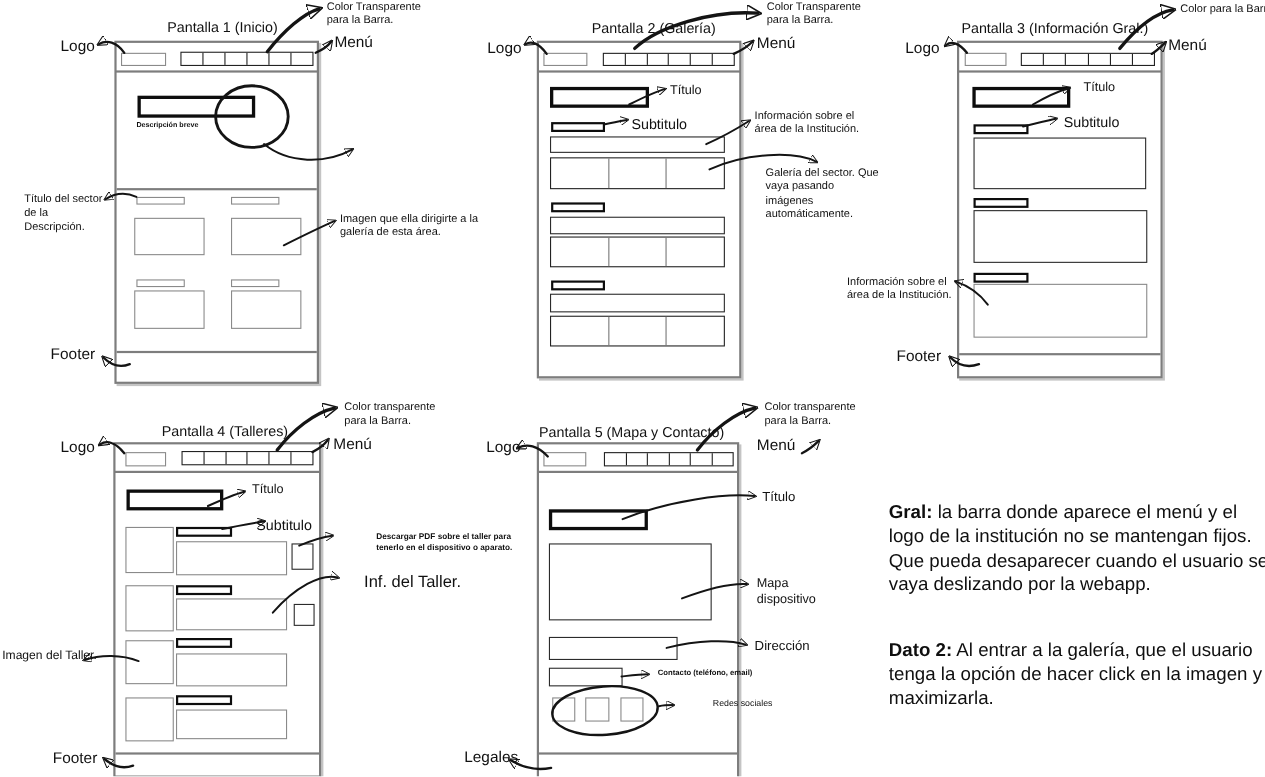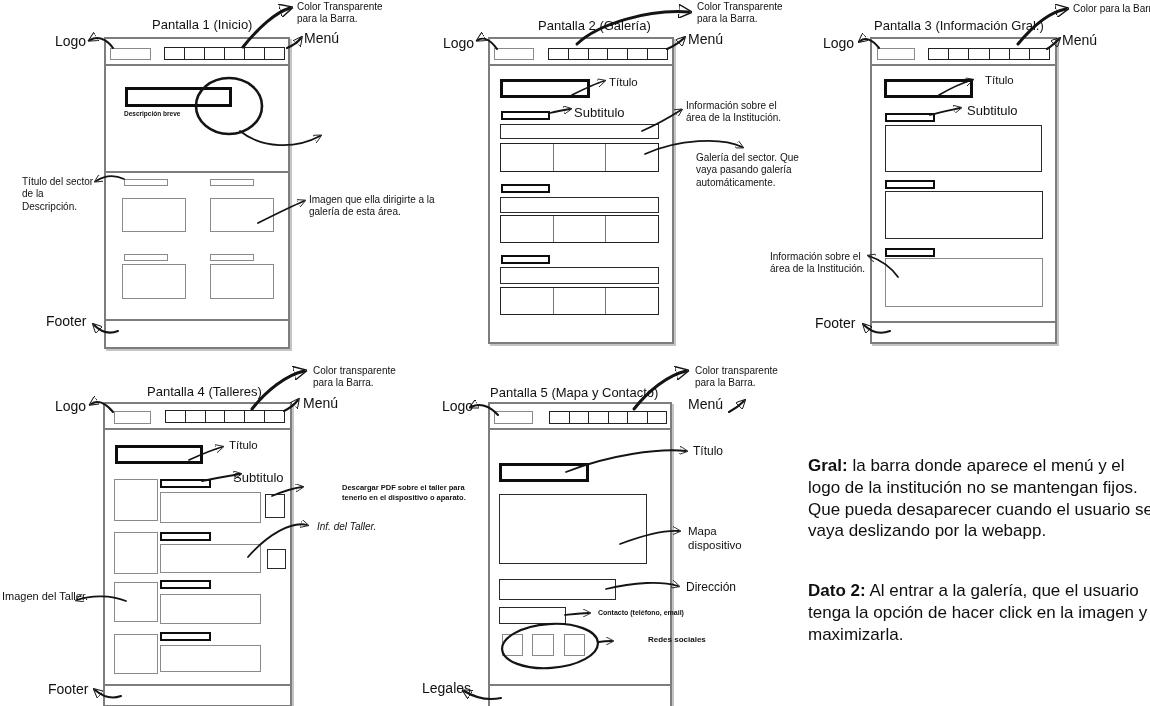--- a/index.html
+++ b/index.html
@@ -72,21 +72,21 @@
     <div class="hline" style="top:280px;"></div>
   </div>
 
   <div class="lbl t13" style="left:538px;top:18px;">Pantalla 2 (Galería)</div>
   <div class="lbl t14" style="left:443px;top:35px;">Logo</div>
   <div class="lbl t14" style="left:688px;top:31px;">Menú</div>
   <div class="lbl note10" style="left:697px;top:1px;width:100px;">Color Transparente para la Barra.</div>
   <div class="lbl t11" style="left:609px;top:76px;">Título</div>
   <div class="lbl sub7" style="left:574px;top:105px;">Subtitulo</div>
   <div class="lbl note10" style="left:686px;top:100px;width:112px;">Información sobre el área de la Institución.</div>
-  <div class="lbl note10" style="left:696px;top:152px;width:108px;">Galería del sector. Que vaya pasando galería automáticamente.</div>
+  <div class="lbl note10" style="left:696px;top:152px;width:108px;">Galería del sector. Que vaya pasando imágenes automáticamente.</div>
 
   <div class="frame" style="left:488px;top:37px;width:182px;height:303px;">
     <div class="bar" style="height:28px;"></div>
     <div class="gbox" style="left:4px;top:9px;width:40px;height:12px;"></div>
     <div class="menu" style="left:58px;top:9px;width:120px;height:12px;">
         <div></div>
         <div></div>
         <div></div>
         <div></div>
         <div></div>
@@ -146,21 +146,21 @@
     <div class="hline" style="top:282px;"></div>
   </div>
 
   <div class="lbl t13" style="left:147px;top:384px;">Pantalla 4 (Talleres)</div>
   <div class="lbl t14" style="left:55px;top:398px;">Logo</div>
   <div class="lbl t14" style="left:303px;top:395px;">Menú</div>
   <div class="lbl note10" style="left:313px;top:365px;width:95px;">Color transparente para la Barra.</div>
   <div class="lbl t11" style="left:229px;top:439px;">Título</div>
   <div class="lbl sub7" style="left:233px;top:470px;">Subtitulo</div>
   <div class="lbl note8b" style="left:310px;top:483px;width:124px;">Descargar PDF sobre el taller para tenerlo en el dispositivo o aparato.</div>
-  <div class="lbl" style="left:317px;top:521px;font-size:10px;font-style:italic;">Inf. del Taller.</div>
+  <div class="lbl" style="left:331px;top:521px;font-size:15px;">Inf. del Taller.</div>
   <div class="lbl" style="left:2px;top:590px;font-size:11px;">Imagen del Taller.</div>
   <div class="lbl t14" style="left:48px;top:681px;">Footer</div>
 
   <div class="frame" style="left:103px;top:402px;width:185px;height:301px;">
     <div class="bar" style="height:27px;"></div>
     <div class="gbox" style="left:9px;top:7px;width:37px;height:13px;"></div>
     <div class="menu" style="left:60px;top:6px;width:120px;height:13px;">
         <div></div>
         <div></div>
         <div></div>
@@ -192,21 +192,21 @@
   </div>
 
   <div class="lbl t13" style="left:490px;top:385px;">Pantalla 5 (Mapa y Contacto)</div>
   <div class="lbl t14" style="left:442px;top:398px;">Logo</div>
   <div class="lbl t14" style="left:688px;top:396px;">Menú</div>
   <div class="lbl note10" style="left:695px;top:365px;width:92px;">Color transparente para la Barra.</div>
   <div class="lbl" style="left:693px;top:444px;font-size:12px;">Título</div>
   <div class="lbl" style="left:688px;top:525px;width:70px;font-size:11.5px;">Mapa dispositivo</div>
   <div class="lbl" style="left:686px;top:580px;font-size:12px;">Dirección</div>
   <div class="lbl" style="left:598px;top:609px;font-size:7px;font-weight:bold;">Contacto (teléfono, email)</div>
-  <div class="lbl" style="left:620px;top:635px;font-size:8px;font-weight:bold;padding-left:28px;">Redes sociales</div>
+  <div class="lbl" style="left:620px;top:635px;font-size:8px;font-weight:normal;padding-left:28px;">Redes sociales</div>
   <div class="lbl t14" style="left:422px;top:680px;">Legales</div>
 
   <div class="frame" style="left:488px;top:402px;width:180px;height:303px;">
     <div class="bar" style="height:27px;"></div>
     <div class="gbox" style="left:4px;top:7px;width:39px;height:13px;"></div>
     <div class="menu" style="left:59px;top:7px;width:118px;height:13px;">
         <div></div>
         <div></div>
         <div></div>
         <div></div>

